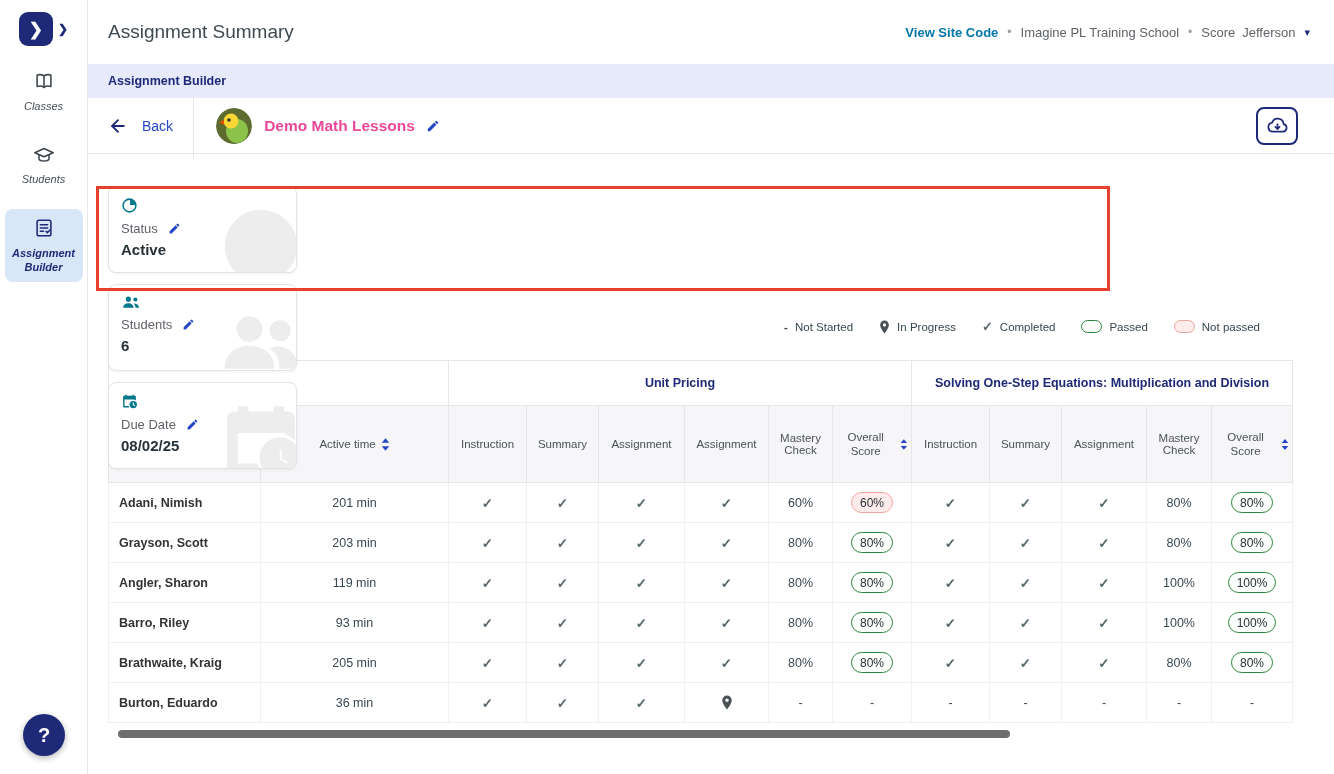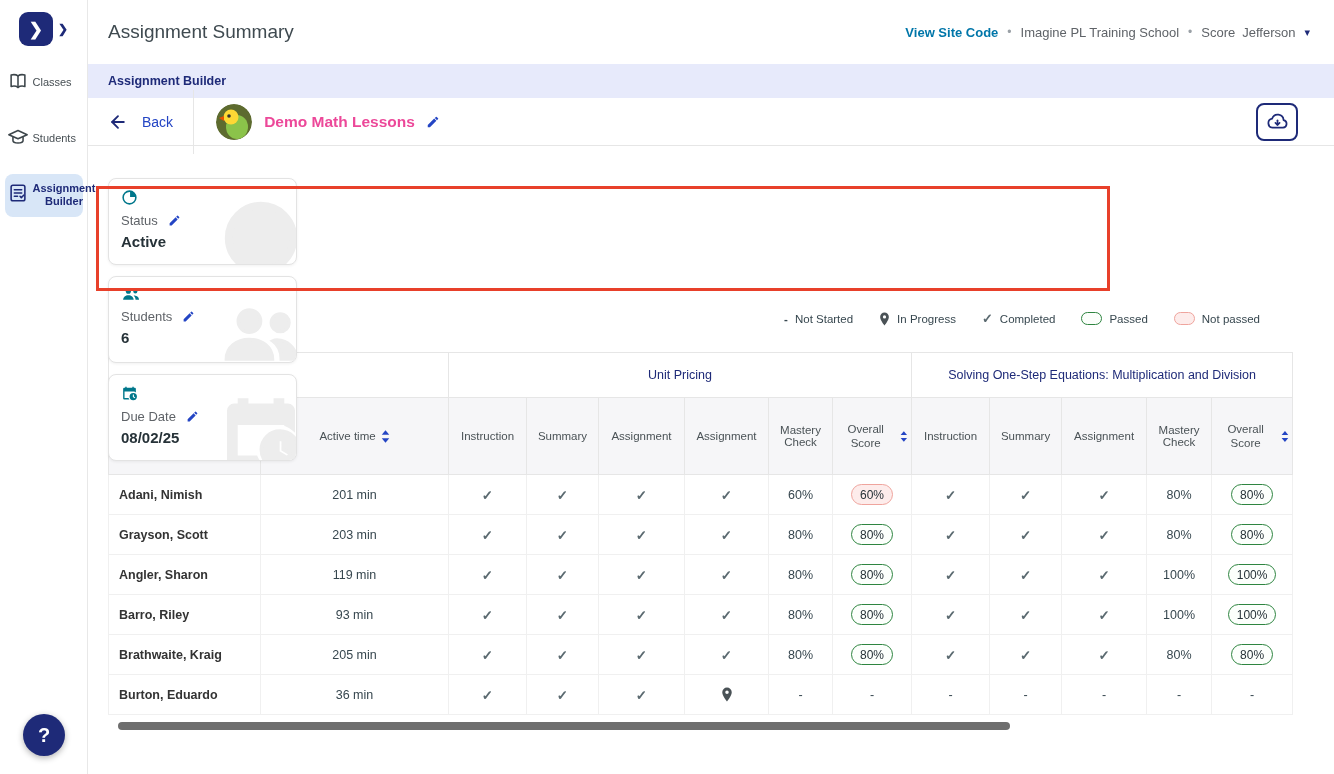--- a/index.html
+++ b/index.html
@@ -8,22 +8,22 @@
   .app { display:flex; width:1334px; height:774px; }
 
   
   .sidebar { width:88px; height:774px; border-right:1px solid #e8e8e8; position:relative; flex:none; background:#fff; }
   .logo-row { display:flex; align-items:center; justify-content:center; gap:5px; padding-top:12px; }
   .logo { width:34px; height:34px; background:#1e2a78; border-radius:9px; color:#fff;
     display:flex; align-items:center; justify-content:center; font-size:17px; font-weight:700; }
   .expand { color:#1e2a78; font-size:12px; font-weight:700; cursor:pointer; }
   .nav { margin-top:16px; }
   .nav-item { width:78px; margin:14px auto 0; padding:8px 2px; border-radius:8px; text-align:center;
-    display:flex; flex-direction:row; align-items:center; gap:4px;
-    font-size:11px; color:#474f54; line-height:1.25; cursor:pointer; }
+    display:flex; flex-direction:column; align-items:center; gap:4px;
+    font-size:11px; color:#474f54; line-height:1.25; cursor:pointer;font-style:italic; }
   .nav-item:first-child { margin-top:2px; }
   .nav-item svg { color:#3d464b; }
   .nav-item.active { background:#d8e6f7; color:#1e2a78; font-weight:700; }
   .nav-item.active svg { color:#1e2a78; }
   .help-btn { position:absolute; left:23px; bottom:18px; width:42px; height:42px; border-radius:50%;
     background:#1e2a78; color:#fff; font-size:20px; font-weight:700;
     display:flex; align-items:center; justify-content:center; box-shadow:0 2px 6px rgba(0,0,0,.3); cursor:pointer; }
 
   
   .main { flex:1; position:relative; }
@@ -32,21 +32,21 @@
   .page-title { font-size:19px; font-weight:500; color:#3f4a50; }
   .header-right { display:flex; align-items:center; gap:9px; font-size:13px; color:#5f6368; }
   .site-code { color:#0076a9; font-weight:700; cursor:pointer; }
   .dot { color:#9aa0a6; font-size:12px; }
   .user { display:flex; gap:7px; }
   .caret { color:#1e2a78; font-size:11px; cursor:pointer; }
 
   .subheader { height:34px; background:#e7eafb; display:flex; align-items:center; padding-left:20px;
     color:#1e2a78; font-size:12.5px; font-weight:600; }
 
-  .toolbar { height:48px; border-bottom:1px solid #e6e6e6; display:flex; align-items:center; padding:0 20px;text-align:center; }
+  .toolbar { height:56px; border-bottom:1px solid #e6e6e6; display:flex; align-items:center; padding:0 20px;text-align:center; }
   .back { display:flex; align-items:center; gap:14px; cursor:pointer; }
   .back-label { color:#2445c4; font-size:14px; font-weight:500; }
   .tb-divider { width:1px; height:64px; background:#e6e6e6; margin:0 22px 0 20px; }
   .avatar { width:36px; height:36px; border-radius:50%; overflow:hidden; flex:none; }
   .assignment-title { font-size:15.5px; font-weight:700; color:#ec4899; margin-left:12px; }
   .title-pencil { margin-left:11px; cursor:pointer; display:flex; }
   .export-btn { margin-left:auto; margin-right:16px; width:42px; height:38px; border:2px solid #1e2a78;
     border-radius:8px; background:#fff; display:flex; align-items:center; justify-content:center; cursor:pointer; }
 
   
@@ -71,21 +71,21 @@
   .legend-dash { font-weight:700; }
   .legend-check { color:#5b6a70; font-weight:700; font-size:13px; }
   .swatch { width:21px; height:13px; border-radius:7px; display:inline-block; }
   .swatch.pass { border:1.5px solid #2e8540; background:#fbfefb; }
   .swatch.fail { border:1.5px solid #efa49d; background:#fdeceb; }
 
   
   .table-wrap { margin:26px 0 0 20px; width:1184px; }
   table { border-collapse:collapse; table-layout:fixed; width:1184px; }
   thead tr.group-row th { background:#fff; border:1px solid #e6e6e6; height:45px;
-    color:#1e2a78; font-size:12.5px; font-weight:400; text-align:center; }
+    color:#1e2a78; font-size:12.5px; font-weight:700; text-align:center; }
   thead tr.col-row th { background:#f6f6f8; border:1px solid #e6e6e6; height:77px;
     font-weight:400; font-size:11.5px; color:#4a5256; text-align:center; padding:4px 3px; vertical-align:middle; }
   thead th.sortable { font-weight:700; font-size:12.5px; color:#2c363b; cursor:pointer; }
   .th-flex { display:flex; align-items:center; justify-content:center; gap:5px; }
   .th-flex.left { justify-content:flex-start; padding-left:7px; }
   .th-flex .txt { line-height:1.25; }
   tbody td { height:40px; border:1px solid #f0f0f0; border-top:none; text-align:center;
     font-size:12.5px; color:#37474f; }
   tbody td.name { text-align:left; padding-left:10px; font-weight:700; color:#333; }
   .check { color:#5b6a70; font-weight:700; font-size:13.5px; }

